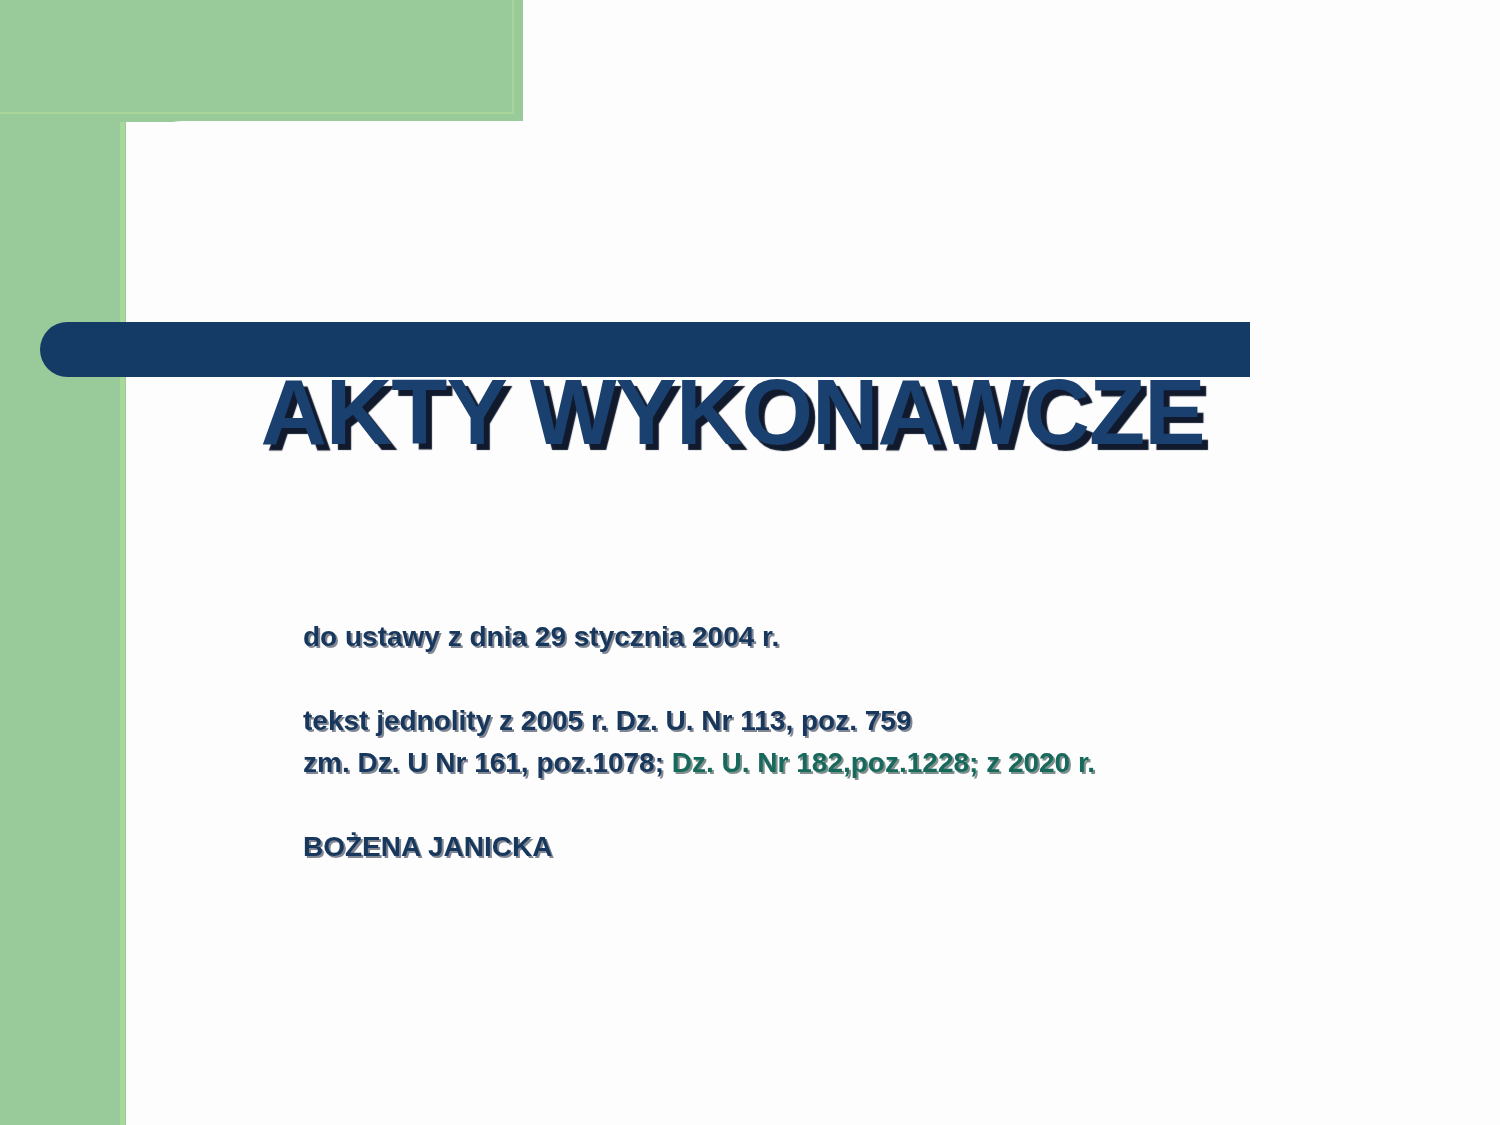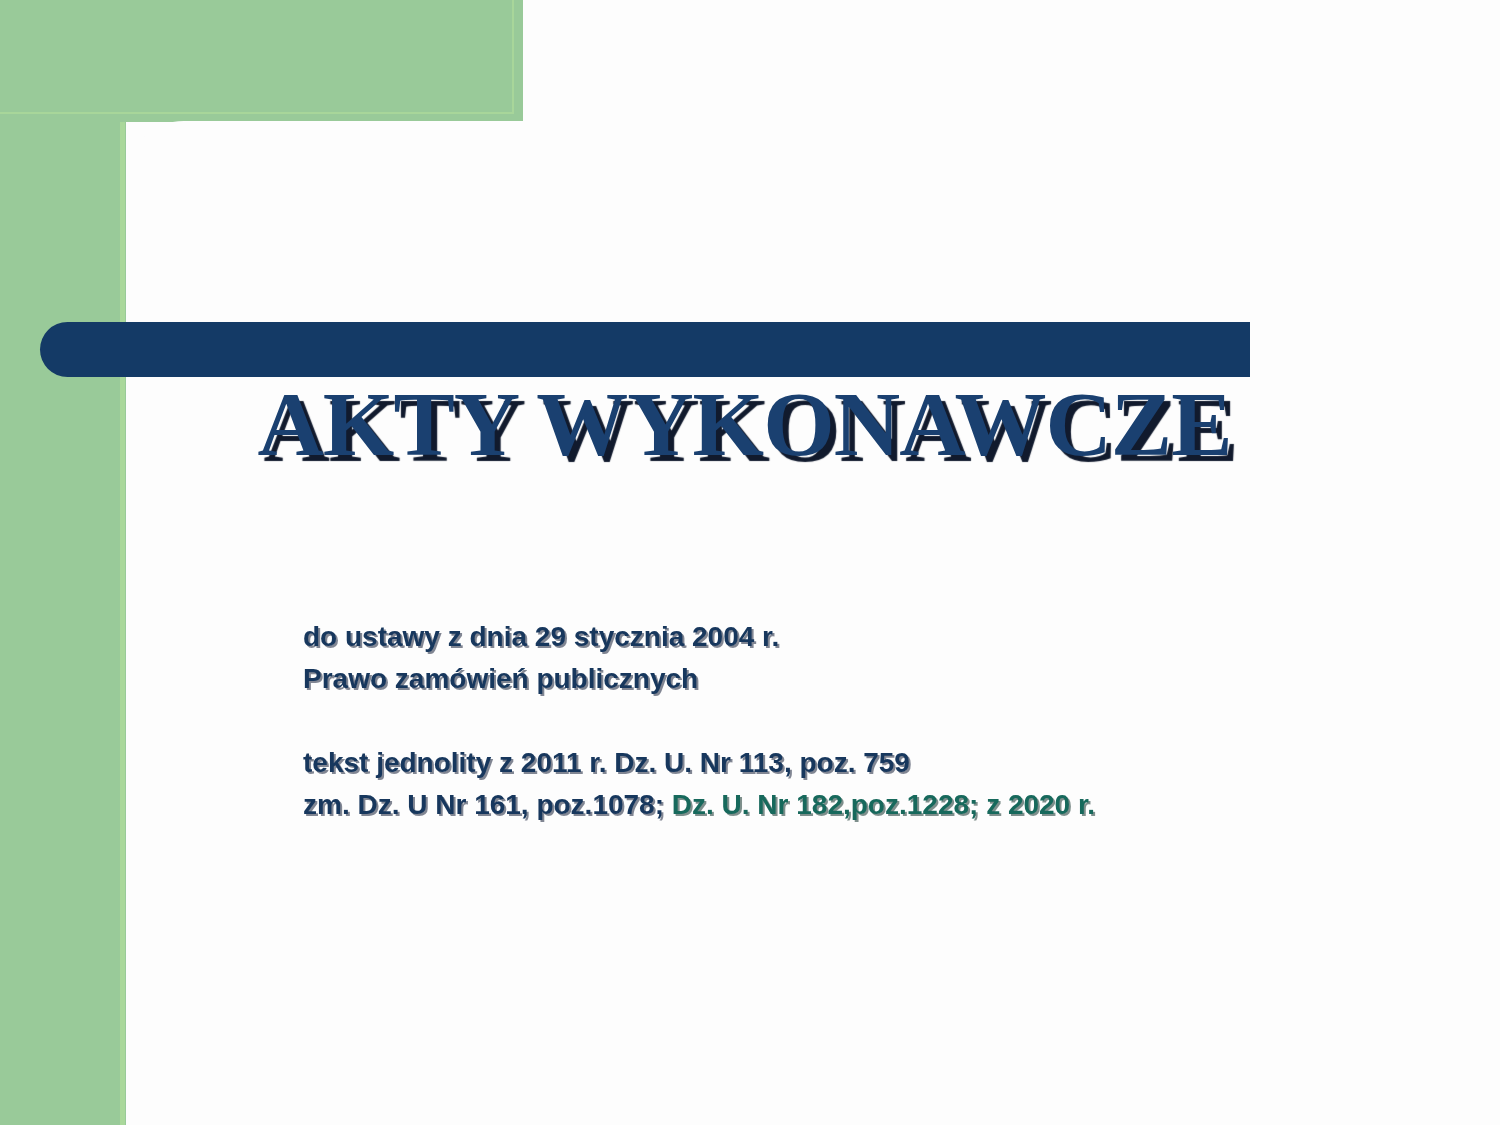--- a/index.html
+++ b/index.html
@@ -60,30 +60,29 @@
     position: absolute;
     left: 40px; top: 322px;
     width: 1210px; height: 55px;
     background: var(--navy_bar, #143A66);
     border-radius: 28px 0 0 28px;
   }
   .slide-title {
     position: absolute;
     left: 40px; top: 367px;
     width: 1385px;
-    margin: 12px;
+    margin: 0;
     text-align: center;
     white-space: nowrap;
     font-size: 92px;
     line-height: 90px;
     font-weight: bold;
     letter-spacing: -1px;
     color: var(--navy_title, #1A4070);
     text-shadow: 6px 6px 1px rgba(4, 14, 34, 0.95);
-    font-family: Liberation Serif, serif;
   }
   .body-text {
     position: absolute;
     left: 295px; top: 613px;
     width: 1020px;
   }
   .body-text p {
     margin: 8px;
     font-size: 28px;
     line-height: 32px;
@@ -116,20 +115,20 @@
   </div>
 
   <div class="content-panel"></div>
 
   <div class="title-bar"></div>
 
   <h1 class="slide-title">AKTY WYKONAWCZE</h1>
 
   <div class="body-text">
     <p>do ustawy z dnia 29 stycznia 2004 r.</p>
-    <p>Prawo zamówień publicznych</p>
     <p class="spacer"></p>
-    <p>tekst jednolity z 2011 r. Dz. U. Nr 113, poz. 759</p>
+    <p>tekst jednolity z 2005 r. Dz. U. Nr 113, poz. 759</p>
     <p><span>zm. Dz. U Nr 161, poz.1078; </span><span class="teal">Dz. U. Nr 182,poz.1228; z 2020 r.</span><br></p>
     <p class="spacer"></p>
+    <p>BOŻENA JANICKA</p>
   </div>
 
 </div>
 
 </body></html>

